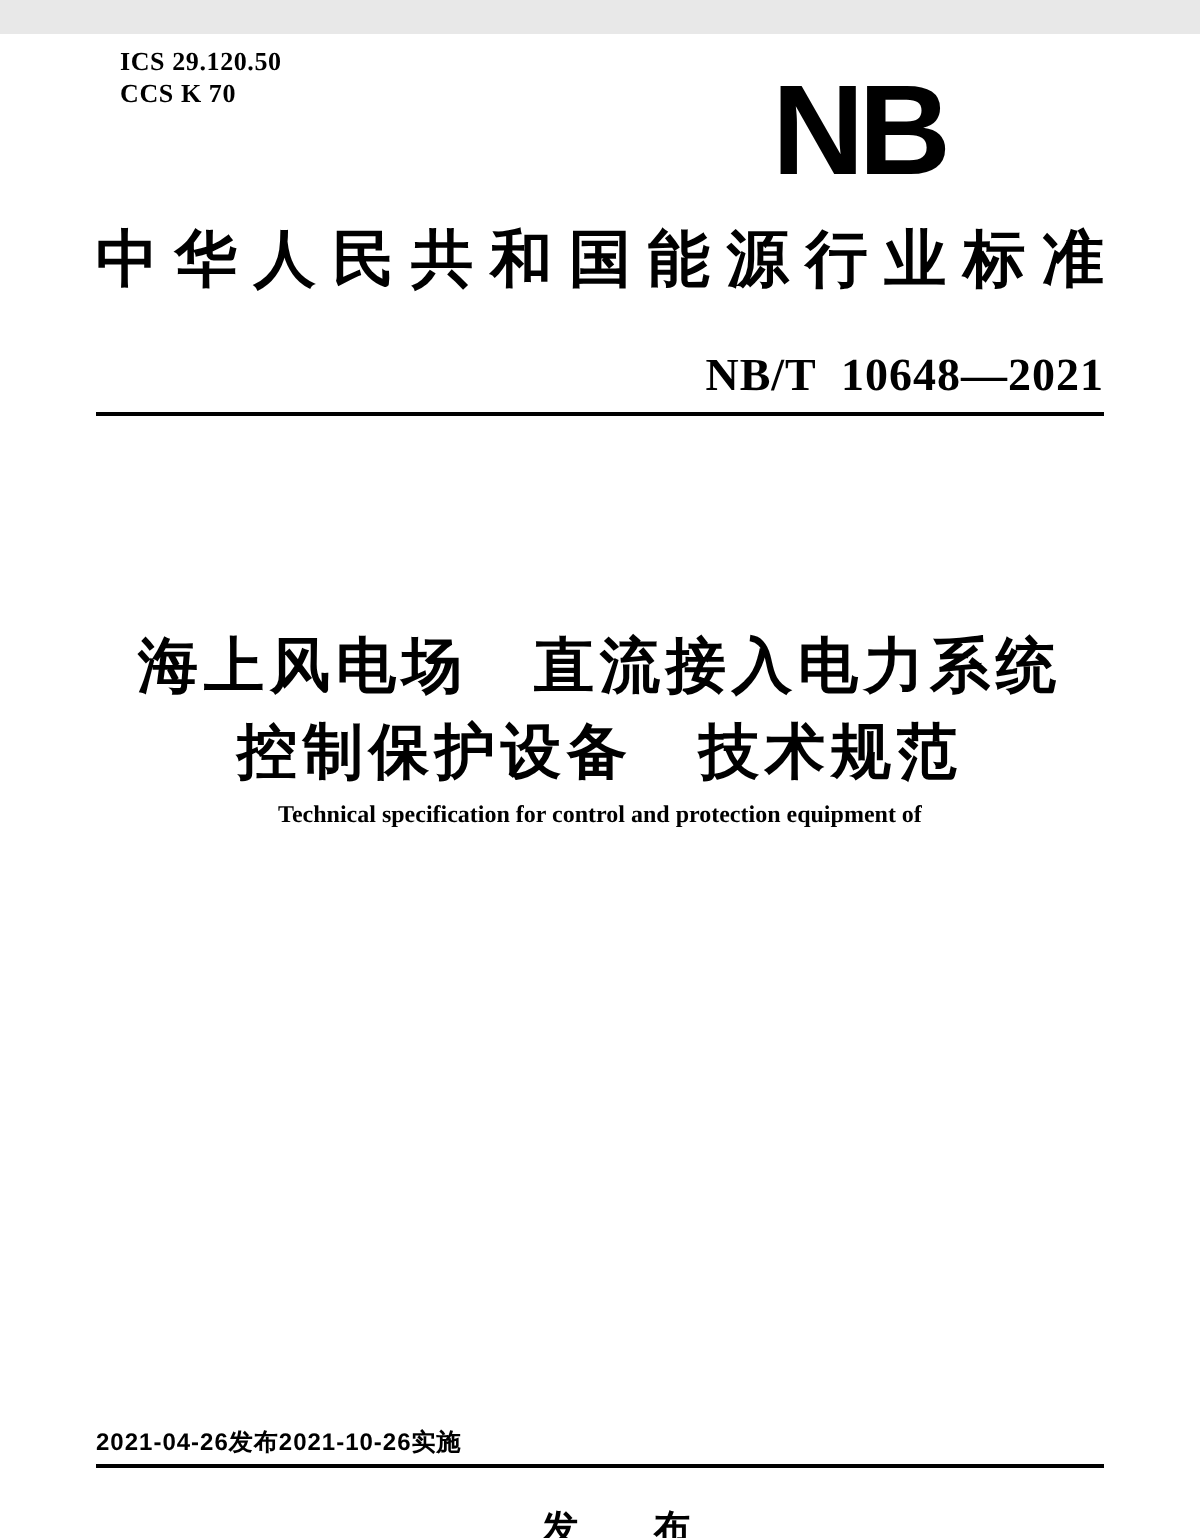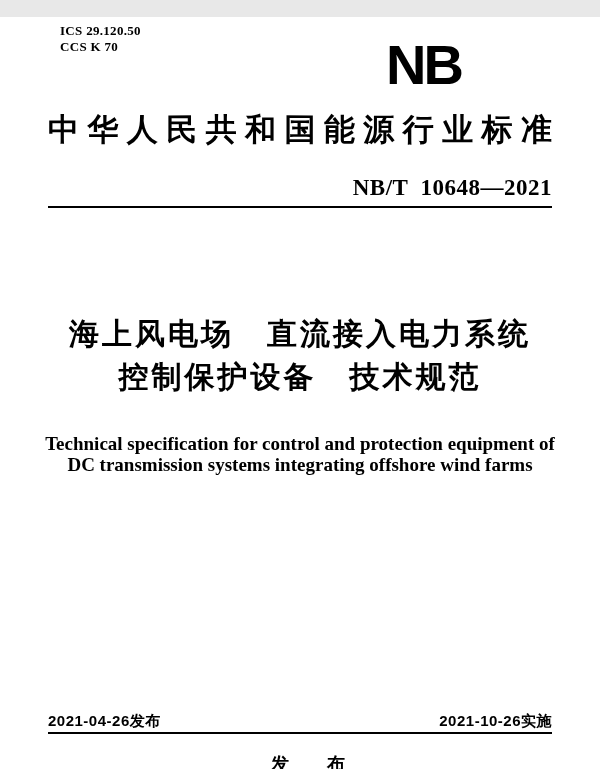--- a/index.html
+++ b/index.html
@@ -26,21 +26,21 @@
     letter-spacing: 0.3px;
   }
 
   
   .logo {
     position: absolute;
     left: 386px;
     top: 0px;
     font-family: "Liberation Sans", sans-serif;
     font-weight: bold;
-    font-size: 56px;
+    font-size: 64px;
     line-height: 96px;
     letter-spacing: -3px;
   }
 
   
   .std-type {
     position: absolute;
     left: 48px;
     right: 48px;
     top: 88px;
@@ -88,40 +88,39 @@
     line-height: 36px;
     letter-spacing: 3px;
   }
   .title-cn.line1 { top: 299px; }
   .title-cn.line2 { top: 342px; }
 
   
   .title-en {
     position: absolute;
     left: 0;
-    top: 416px;
+    top: 380px;
     width: 100%;
     text-align: center;
     font-family: "Liberation Serif", serif;
     font-weight: bold;
-    font-size: 19px;
+    font-size: 12px;
     line-height: 21px;
   }
 
   
   .dates {
     position: absolute;
     left: 48px;
     right: 48px;
     top: 695px;
     display: flex;
-    justify-content: space-between;
     font-family: "Liberation Sans", sans-serif;
     font-weight: bold;
-    font-size: 15px;
+    font-size: 12px;
     line-height: 18px;
     letter-spacing: 0.5px;
   }
 
   
   .publisher-row {
     position: absolute;
     left: 0;
     top: 735px;
     width: 100%;
@@ -158,21 +157,20 @@
 
   <div class="std-num">NB/T  10648—2021</div>
 
   <div class="rule rule-top"></div>
 
   <div class="title-cn line2">控制保护设备　技术规范</div>
   <div class="title-cn line1">海上风电场　直流接入电力系统</div>
 
   <div class="title-en">
     <div>Technical specification for control and protection equipment of</div>
-    <div>DC transmission systems integrating offshore wind farms</div>
   </div>
 
   <div class="dates">
     <span>2021-04-26发布</span>
     <span>2021-10-26实施</span>
   </div>
 
   <div class="rule rule-bottom"></div>
 
   <div class="publisher-row">

